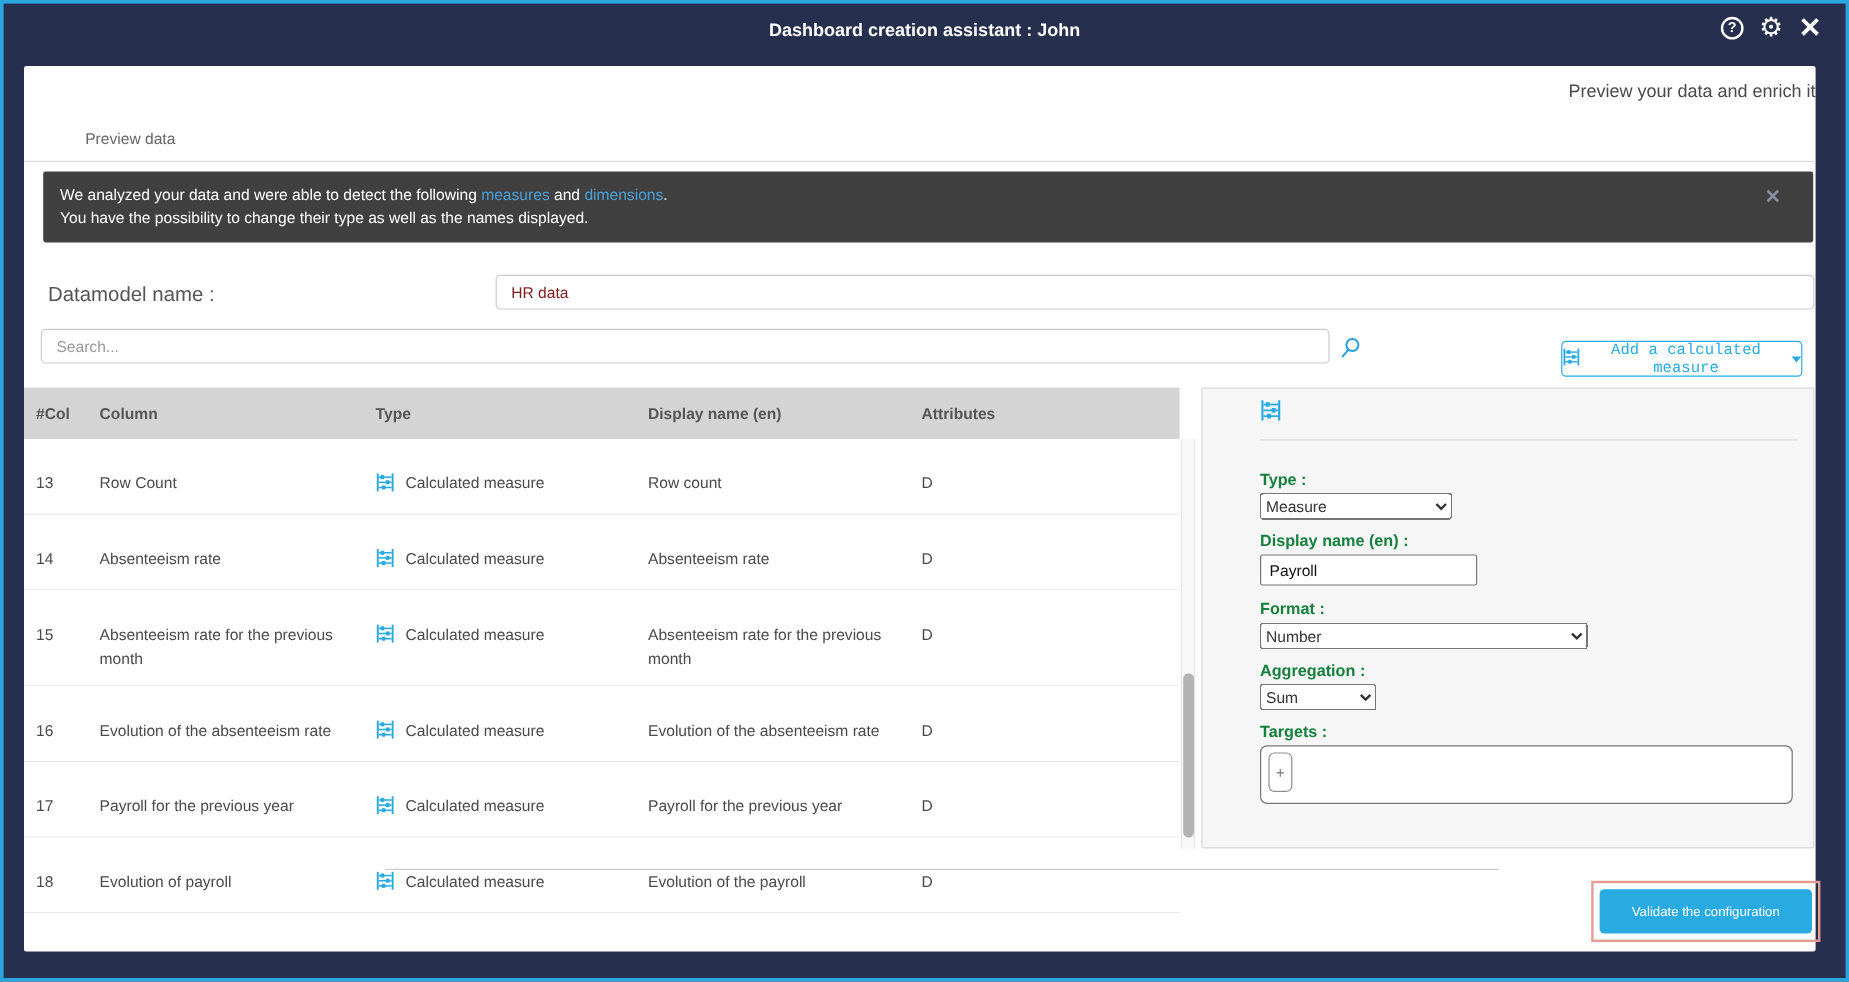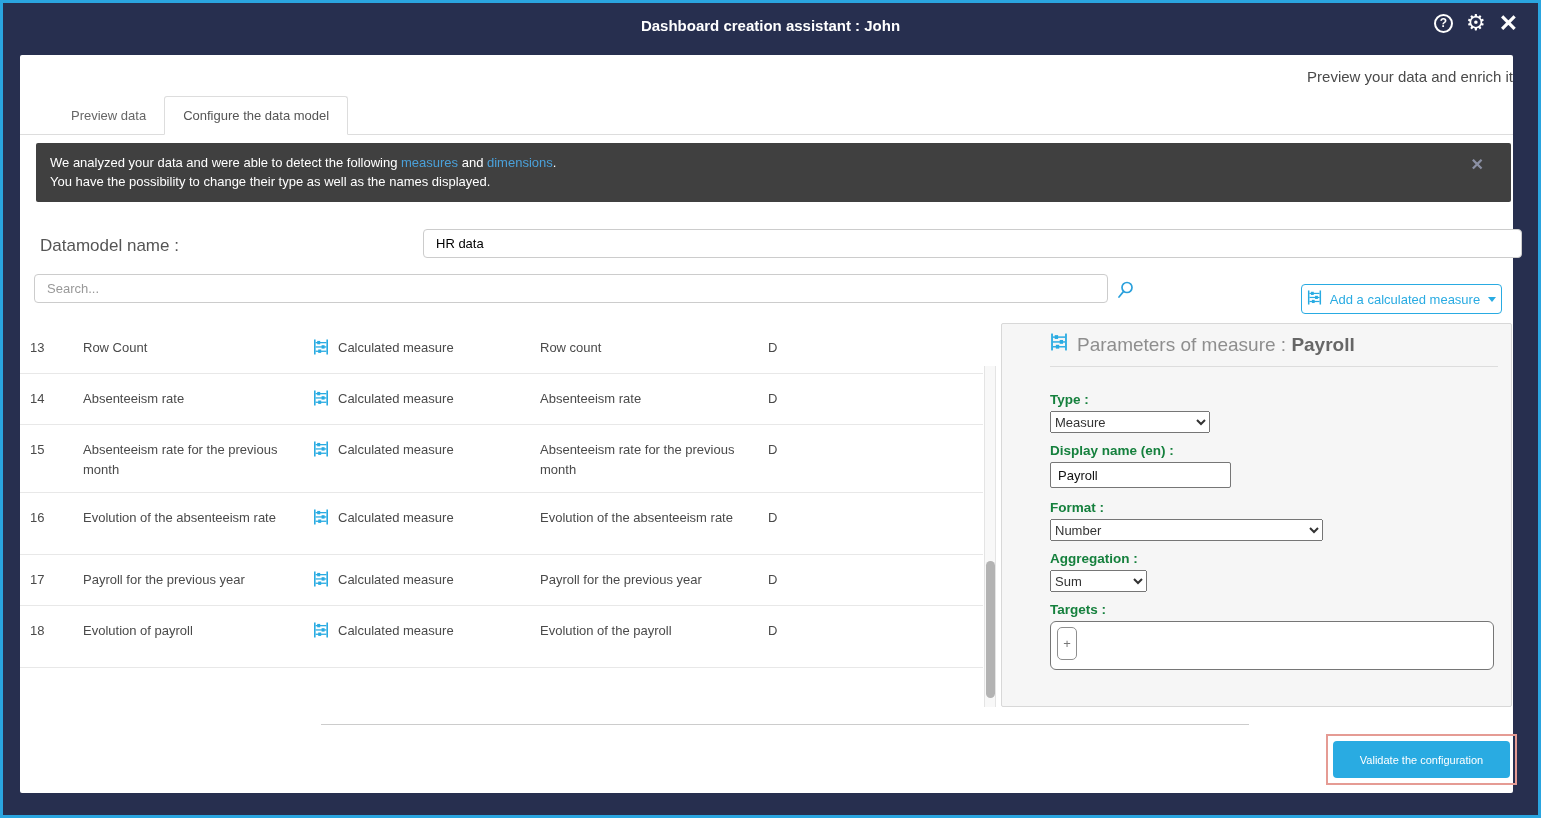--- a/index.html
+++ b/index.html
@@ -60,56 +60,56 @@
   .banner a { color:#4aa0d9; text-decoration:none; cursor:pointer; }
   .banner .banner-close {
     position:absolute; right:27px; top:12px; color:#8b90a4;
     font-size:16px; font-weight:bold; cursor:pointer;
   }
   
   .dm-label { position:absolute; left:20px; top:181px; font-size:17px; color:#555; }
   .dm-input {
     position:absolute; left:393px; top:174px; width:1099px; height:29px;
     border:1px solid #ccc; border-radius:4px; padding:0 12px; font-size:13px;
-    color:#000000; font-family:"Liberation Sans", sans-serif; background:#fff;margin-left:10px;
+    color:#7f1d1d; font-family:"Liberation Sans", sans-serif; background:#fff;
   }
   
   .search-input {
     position:absolute; left:14px; top:219px; width:1074px; height:29px;
     border:1px solid #ccc; border-radius:4px; padding:0 12px; font-size:13px;
     color:#444; font-family:"Liberation Sans", sans-serif; background:#fff;
   }
   .search-input::placeholder { color:#999; }
   .search-icon { position:absolute; left:1095px; top:225px; cursor:pointer; }
   .add-btn {
     position:absolute; left:1281px; top:229px; width:201px; height:30px;
     background:#fff; border:1px solid #29abe2; border-radius:4px;
     color:#29abe2; font-size:13px; display:flex; align-items:center;
     justify-content:center; gap:8px; cursor:pointer;
-    font-family:Liberation Sans, sans-serif;
+    font-family:Liberation Mono, monospace;
   }
   .caret-down {
     width:0; height:0; border-left:4px solid transparent; border-right:4px solid transparent;
     border-top:5px solid #29abe2; display:inline-block;
   }
   
   .dtable { position:absolute; left:0; top:268px; width:963px; font-size:13px; }
   .thead {
     display:grid; grid-template-columns:63px 230px 227px 228px 1fr;
     background:#d4d4d4; color:#555; font-weight:bold; height:43px;
     align-items:center;
   }
   .thead > div:first-child { padding-left:10px; }
   .trow {
     display:grid; grid-template-columns:63px 230px 227px 228px 1fr;
     border-bottom:1px solid #e8e8e8; min-height:49px; cursor:pointer;
     color:#4a4a4a; background:#fff;
   }
   .trow.h62 { min-height:62px; }
-  .trow > div { padding-top:15px; padding-bottom:12px; line-height:20px; }
+  .trow > div { padding-top:27px; padding-bottom:12px; line-height:20px; }
   .trow > div:first-child { padding-left:10px; }
   .trow .c-col2 { padding-right:30px; }
   .trow .c-col4 { padding-right:30px; }
   .type-cell { display:flex; align-items:flex-start; gap:9px; }
   .type-cell svg { flex:0 0 auto; margin-top:1px; }
   
   .vscroll {
     position:absolute; left:964px; top:311px; width:12px; height:341px;
     background:#f8f8f8; border-left:1px solid #e4e4e4; border-right:1px solid #e4e4e4;
   }
@@ -169,21 +169,20 @@
     <div class="icon-close">✕</div>
   </div>
 </div>
 
 <div class="content">
 
   <div class="heading">Preview your data and enrich it</div>
 
   <div class="tabbar">
     <div class="tab">Preview data</div>
-    <div class="tab active">Configure the data model</div>
   </div>
 
   <div class="banner">
     <div><span>We analyzed your data and were able to detect the following </span><a>measures</a><span> and </span><a>dimensions</a><span>.</span></div>
     <div>You have the possibility to change their type as well as the names displayed.</div>
     <span class="banner-close">✕</span>
   </div>
 
   <div class="dm-label">Datamodel name :</div>
   <input class="dm-input" type="text" value="HR data" style="">
@@ -209,20 +208,27 @@
             <rect x="8.6" y="6.2" width="3" height="3.4"></rect>
         <rect x="5.2" y="10.5" width="3" height="3.4"></rect>
       </g>
         </svg>
     </span>
     <span>Add a calculated measure</span>
     <span class="caret-down"></span>
   </button>
 
   <div class="dtable">
+    <div class="thead">
+      <div>#Col</div>
+      <div>Column</div>
+      <div>Type</div>
+      <div>Display name (en)</div>
+      <div>Attributes</div>
+    </div>
 
     <div class="trow">
       <div>13</div>
       <div class="c-col2">Row Count</div>
       <div class="type-cell">
         <span><svg width="16" height="16" viewBox="0 0 16 16">
               <g fill="#29abe2">
                 <rect x="1" y="0.5" width="1.6" height="15"></rect>
                 <rect x="13.4" y="0.5" width="1.6" height="15"></rect>
                 <rect x="2.6" y="3" width="10.8" height="1.3"></rect>
@@ -361,21 +367,20 @@
               <rect x="1" y="0.5" width="1.6" height="15"></rect>
               <rect x="13.4" y="0.5" width="1.6" height="15"></rect>
               <rect x="2.6" y="3" width="10.8" height="1.3"></rect>
               <rect x="2.6" y="7.3" width="10.8" height="1.3"></rect>
               <rect x="2.6" y="11.6" width="10.8" height="1.3"></rect>
               <rect x="4.2" y="1.9" width="3" height="3.4"></rect>
               <rect x="8.6" y="6.2" width="3" height="3.4"></rect>
               <rect x="5.2" y="10.5" width="3" height="3.4"></rect>
             </g>
           </svg></span>
-      <span><span>Parameters of measure : </span><b>Payroll</b></span>
     </div>
     <div class="pp-sep"></div>
 
     <div class="pp-label" style="top:68px">Type :</div>
     <select class="pp-select" style="top:87px; width:160px">
       <option selected="">Measure</option>
     </select>
 
     <div class="pp-label" style="top:119px">Display name (en) :</div>
     <input class="pp-input" type="text" value="Payroll" style="">

